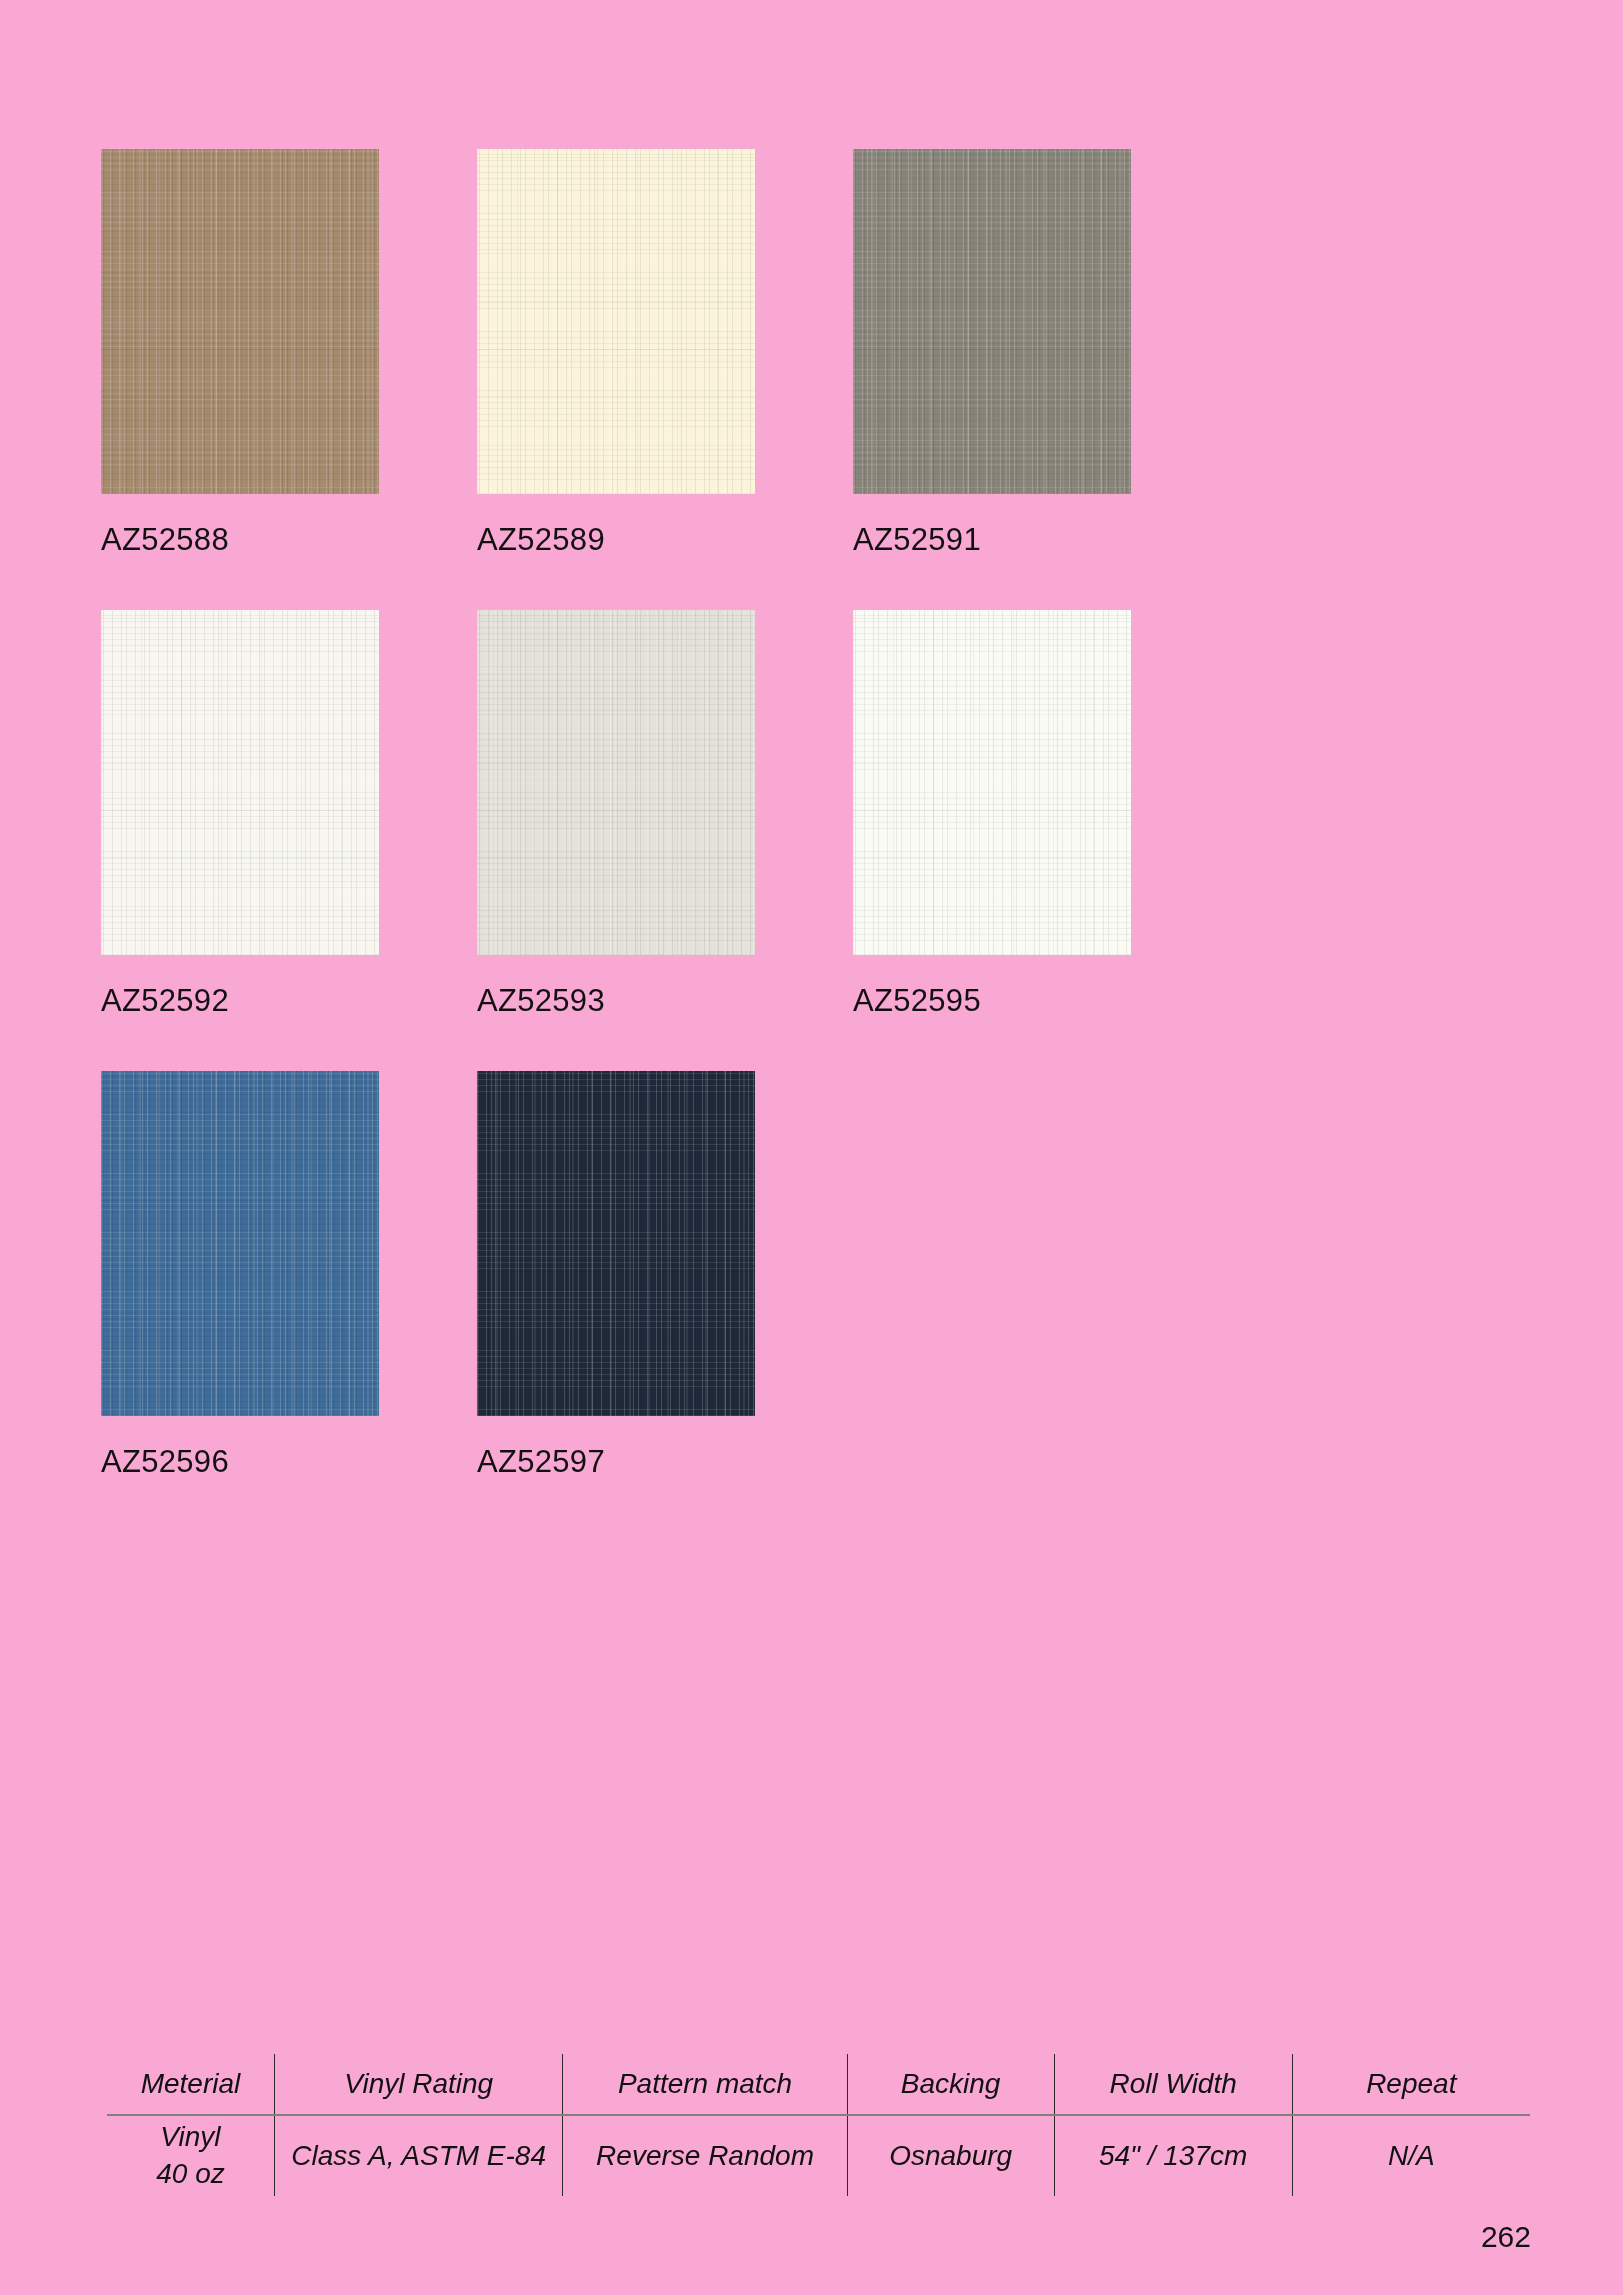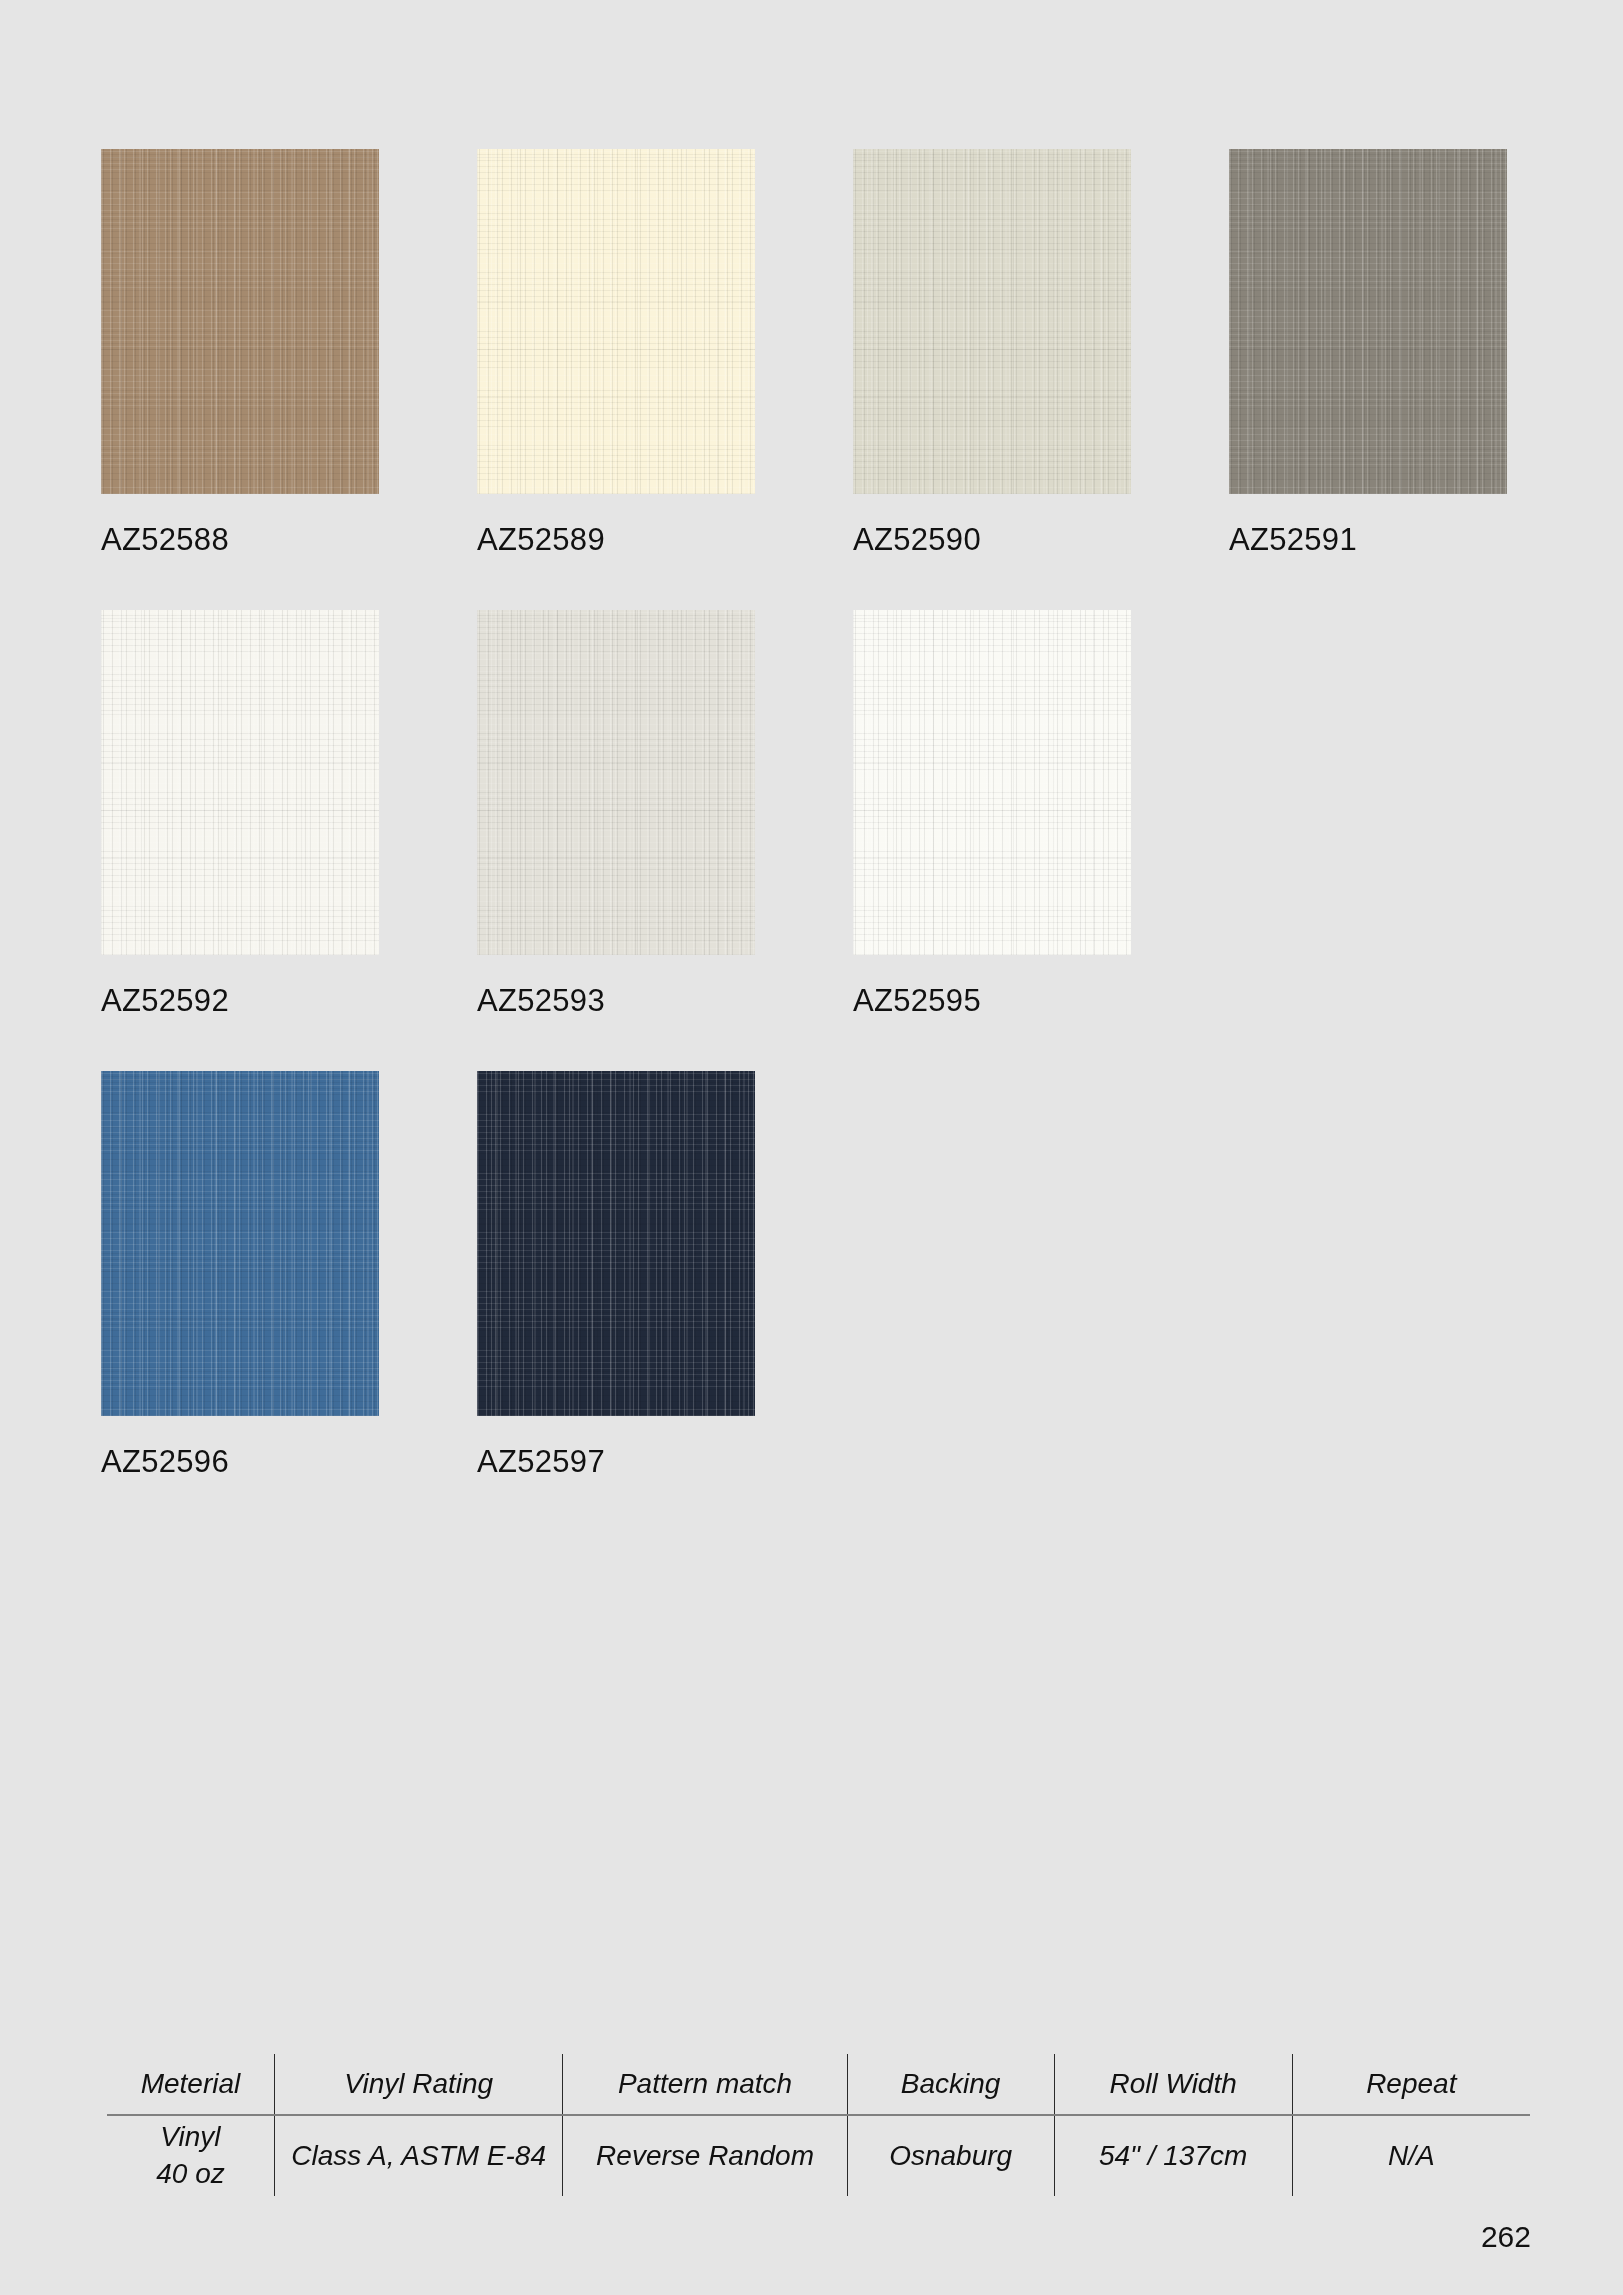--- a/index.html
+++ b/index.html
@@ -13,21 +13,21 @@
     height: 2295px;
     position: relative;
     font-family: "Liberation Sans", sans-serif;
     color: #111111;
     overflow: hidden;
   }
 
   .page {
     position: absolute;
     inset: 0;
-    background: #e5e5e5;
+    background: #f9a8d4;
   }
 
   
   .swatch-grid {
     position: absolute;
     left: 101px;
     top: 149px;
     width: 1426px;
   }
 
@@ -179,24 +179,20 @@
   <div class="swatch-grid">
 
     <div class="swatch-row">
       <div class="swatch-cell">
         <div class="swatch-chip" style="background-color: rgb(165, 138, 110);"></div>
         <div class="swatch-label">AZ52588</div>
       </div>
       <div class="swatch-cell">
         <div class="swatch-chip" style="background-color: rgb(251, 244, 218);"></div>
         <div class="swatch-label">AZ52589</div>
-      </div>
-      <div class="swatch-cell">
-        <div class="swatch-chip" style="background-color: rgb(220, 218, 203);"></div>
-        <div class="swatch-label">AZ52590</div>
       </div>
       <div class="swatch-cell">
         <div class="swatch-chip" style="background-color: rgb(137, 132, 122);"></div>
         <div class="swatch-label">AZ52591</div>
       </div>
     </div>
 
     <div class="swatch-row">
       <div class="swatch-cell">
         <div class="swatch-chip" style="background-color: rgb(247, 246, 240);"></div>

